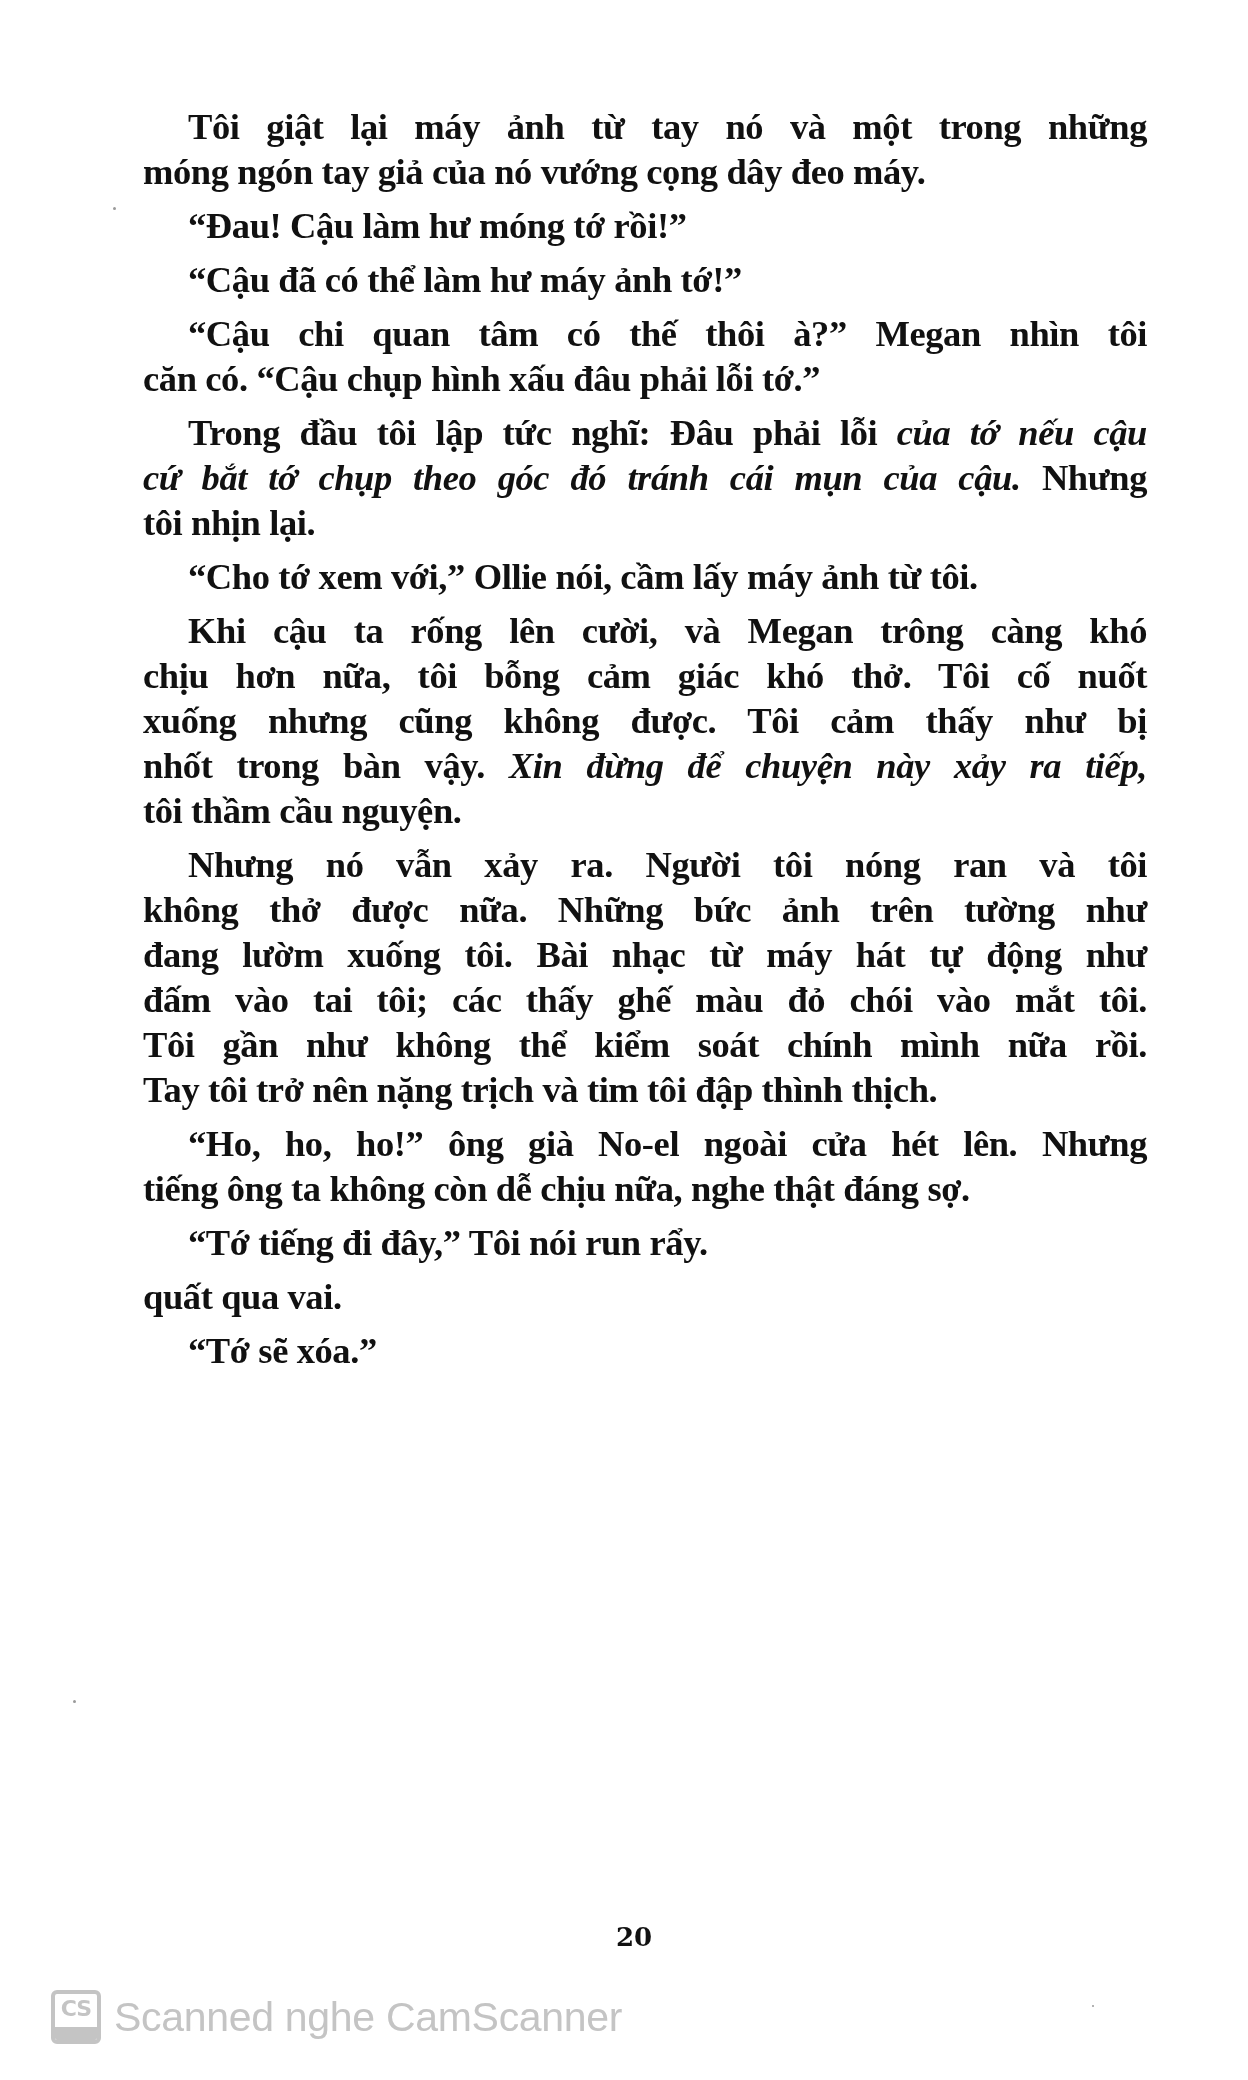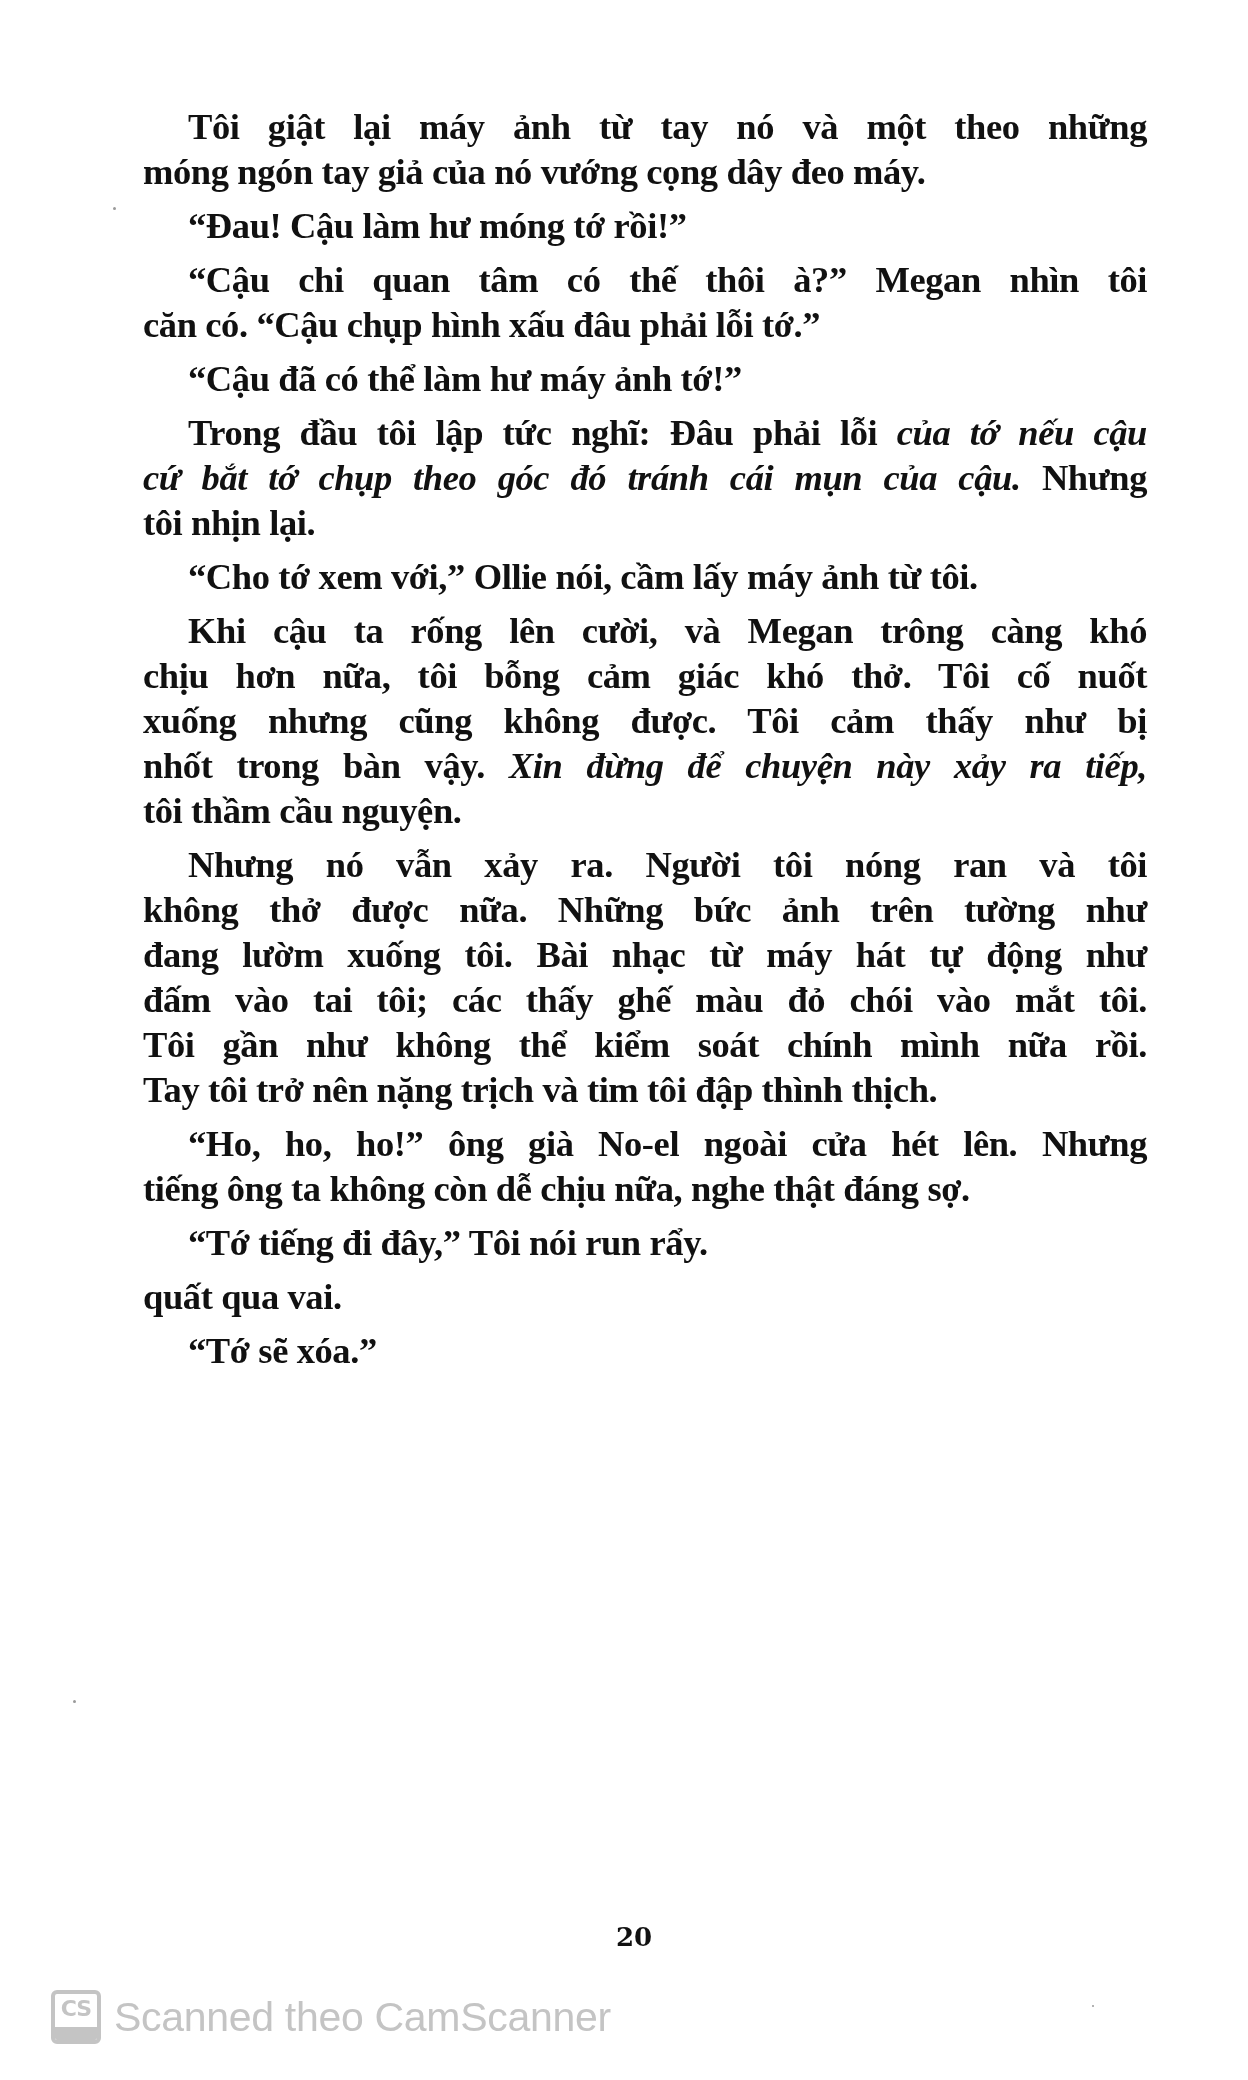--- a/index.html
+++ b/index.html
@@ -113,32 +113,32 @@
       border-radius: 50%;
     }
   </style>
 </head>
 <body>
 
 <div class="page">
 
   <div class="text-block" id="text-block">
       <div class="para">
-        <span class="line first"><span class="seg">Tôi giật lại máy ảnh từ tay nó và một theo những</span></span>
+        <span class="line first"><span class="seg">Tôi giật lại máy ảnh từ tay nó và một trong những</span></span>
         <span class="line last"><span class="seg">móng ngón tay giả của nó vướng cọng dây đeo máy.</span></span>
       </div>
       <div class="para">
         <span class="line first last"><span class="seg">“Đau! Cậu làm hư móng tớ rồi!”</span></span>
       </div>
       <div class="para">
+        <span class="line first last"><span class="seg">“Cậu đã có thể làm hư máy ảnh tớ!”</span></span>
+      </div>
+      <div class="para">
         <span class="line first"><span class="seg">“Cậu chi quan tâm có thế thôi à?” Megan nhìn tôi</span></span>
         <span class="line last"><span class="seg">căn có. “Cậu chụp hình xấu đâu phải lỗi tớ.”</span></span>
-      </div>
-      <div class="para">
-        <span class="line first last"><span class="seg">“Cậu đã có thể làm hư máy ảnh tớ!”</span></span>
       </div>
       <div class="para">
         <span class="line first"><span class="seg">Trong đầu tôi lập tức nghĩ: Đâu phải lỗi </span><span class="seg italic">của tớ nếu cậu</span></span>
         <span class="line"><span class="seg italic">cứ bắt tớ chụp theo góc đó tránh cái mụn của cậu.</span><span class="seg"> Nhưng</span></span>
         <span class="line last"><span class="seg">tôi nhịn lại.</span></span>
       </div>
       <div class="para">
         <span class="line first last"><span class="seg">“Cho tớ xem với,” Ollie nói, cầm lấy máy ảnh từ tôi.</span></span>
       </div>
       <div class="para">
@@ -171,19 +171,19 @@
       </div>
     </div>
 
   <div class="page-number">20</div>
 
   <div class="watermark">
     <div class="cs-logo">
       <span class="cs-logo-text">CS</span>
       <span class="cs-logo-band"></span>
     </div>
-    <span class="watermark-text">Scanned theo CamScanner</span>
+    <span class="watermark-text">Scanned nghe CamScanner</span>
   </div>
 
   <span class="speck" style="left:113px; top:207px;"></span>
   <span class="speck" style="left:73px; top:1700px;"></span>
   <span class="speck" style="left:1092px; top:2005px; width:2px; height:2px;"></span>
 </div>
 
 </body></html>

